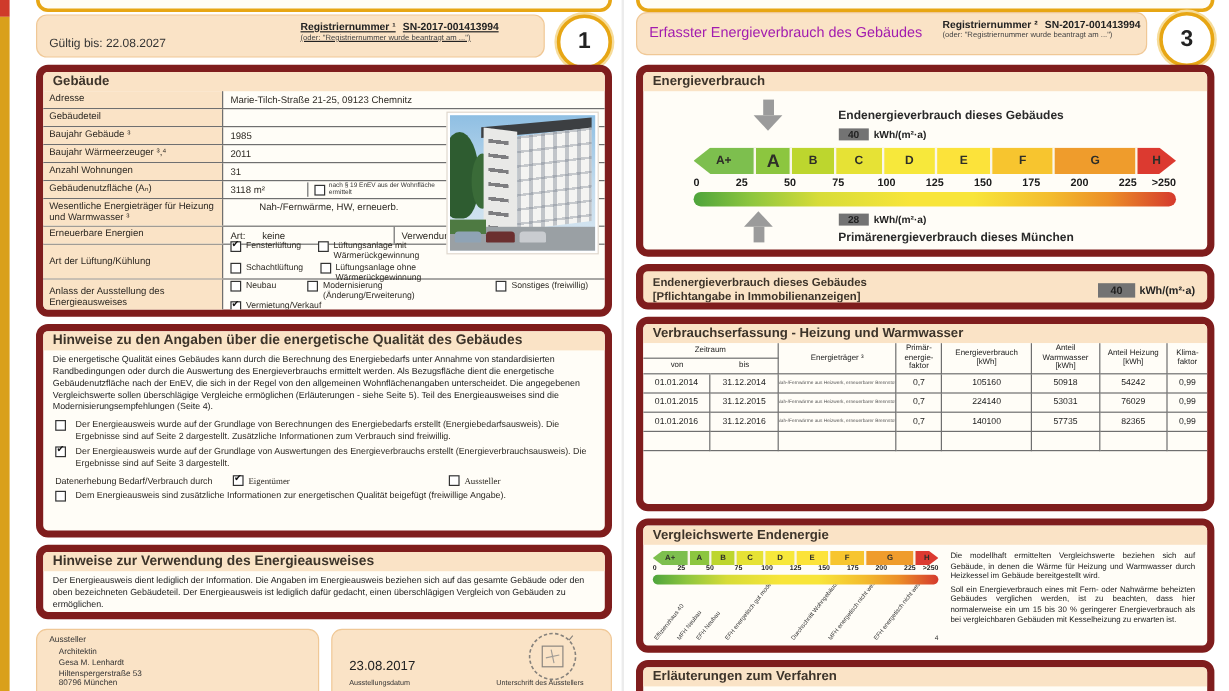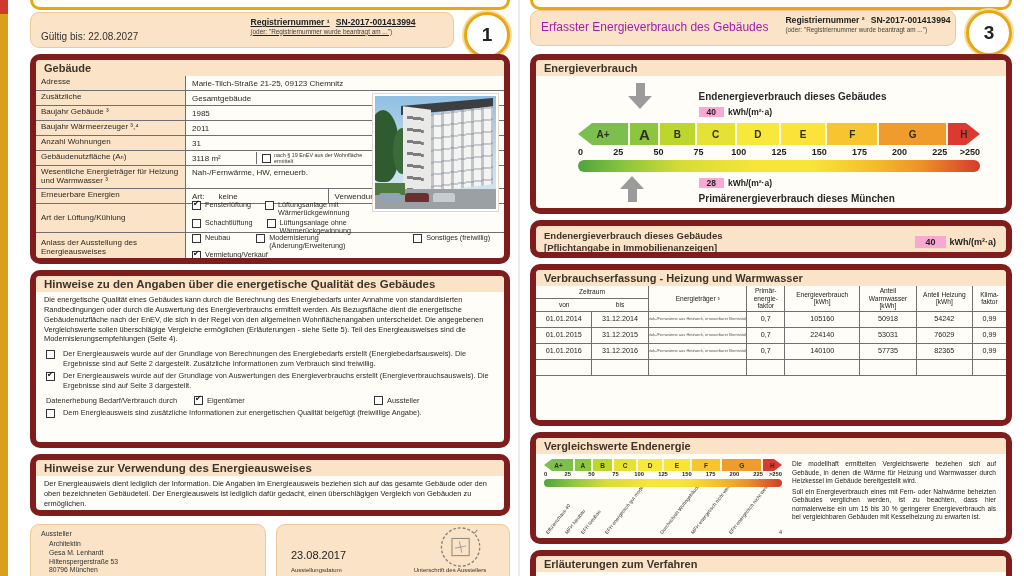--- a/index.html
+++ b/index.html
@@ -22,21 +22,21 @@
   .hdr-title{position:absolute;left:10px;top:9px;font-size:12px;font-weight:normal;color:#a21caf;}
   .regblock{position:absolute;top:4px;font-size:8.6px;color:#222;line-height:1.25;}
   .regblock .rl{font-weight:bold;}
   .regblock .rv{font-weight:bold;margin-left:6px;}
   .regnote{font-size:6.4px;color:#444;}
   
   .btable{position:relative;font-size:8px;}
   .brow{display:flex;border-bottom:1px solid #6f6f6f;align-items:stretch;}
   .bl{width:150px;background:#fae3c6;border-right:1px solid #6f6f6f;padding:1px 5px;box-sizing:border-box;line-height:1.15;}
   .bv{flex:1;padding:1px 6px;box-sizing:border-box;display:flex;align-items:center;}
-  .h14{height:14px;} .h22{height:22px;} .h28{height:28px;}
+  .h14{height:14px;} .h22{height:22px;gap:24px;} .h28{height:28px;}
   .vdiv{border-left:1px solid #6f6f6f;height:100%;margin:0 6px;}
   .tiny-note{font-size:5.4px;color:#333;display:flex;align-items:center;gap:3px;border-left:1px solid #6f6f6f;padding-left:5px;margin-left:8px;height:100%;}
   .cb{display:inline-block;width:7px;height:7px;border:1px solid #333;background:#fff;position:relative;flex:0 0 auto;}
   .cb.on::after{content:"✔";position:absolute;top:-3px;left:0px;font-size:8px;color:#111;}
   .optline{display:flex;gap:14px;align-items:flex-start;font-size:7.2px;padding:1px 0;}
   .opt{display:flex;gap:4px;align-items:flex-start;}
   .opt .t{max-width:118px;line-height:1.1;}
   
   .photo{position:absolute;right:5px;top:17px;width:127px;height:119px;background:#fff;padding:2px;border:1px solid #e0d8cc;box-sizing:border-box;}
   .photo-in{position:relative;width:100%;height:100%;background:linear-gradient(180deg,#8fbfe3 0%,#c6ddee 55%,#d8e6f0 100%);overflow:hidden;}
@@ -50,21 +50,21 @@
                       repeating-linear-gradient(180deg,rgba(100,110,125,.32) 0 2px,transparent 2px 12px);}
   .ground{position:absolute;left:0;bottom:0;width:100%;height:20px;background:#9aa0a4;}
   .grass{position:absolute;left:0;bottom:14px;width:30px;height:12px;background:#4e7a42;}
   .car{position:absolute;bottom:7px;height:9px;border-radius:3px 3px 1px 1px;}
   .car1{left:4px;width:22px;background:#8fa3b5;} .car2{left:30px;width:24px;background:#6b2f2f;} .car3{left:58px;width:22px;background:#c9ccd0;}
   
   .para{padding:3px 8px;font-size:7.4px;line-height:1.33;color:#222;text-align:left;}
   .item{display:flex;gap:8px;padding:2px 8px 1px 10px;font-size:7.4px;line-height:1.3;}
   .surveyrow{display:flex;align-items:center;gap:8px;padding:4px 10px 1px 10px;font-size:7.4px;}
   .surveyrow .sv-label{width:195px;}
-  .surveyrow .opt{width:120px;}
+  .surveyrow .opt{width:120px;font-family:Liberation Serif, serif;}
   
   .f-label{font-size:7px;color:#333;}
   .f-lines{font-size:6.8px;color:#333;line-height:1.3;margin:3px 0 0 8px;}
   .f-date{position:absolute;left:14px;top:24px;font-size:11px;color:#222;}
   .f-datelabel{position:absolute;left:14px;top:42px;font-size:6px;color:#333;}
   .f-siglabel{position:absolute;left:118px;top:42px;width:110px;text-align:center;font-size:6px;color:#333;}
   .stamp{position:absolute;right:26px;top:0px;transform:rotate(-12deg);opacity:.8;}
   
   .scalewrap{position:absolute;left:42px;right:26px;}
   .scalebar{position:relative;display:flex;height:22px;clip-path:polygon(0 50%,14px 0,calc(100% - 14px) 0,100% 50%,calc(100% - 14px) 100%,14px 100%);}
@@ -76,21 +76,21 @@
   .ticks span{position:absolute;top:0;transform:translateX(-50%);white-space:nowrap;}
   .ticks span:first-of-type{transform:translateX(0);}
   .ticks span:last-of-type{transform:translateX(-100%);}
   .gradbar{height:12px;border-radius:6px;background:linear-gradient(90deg,#4ea43c 0%,#8ec63f 12%,#d7dc38 26%,#f8e53a 45%,#f8e53a 58%,#f3bc2e 74%,#ec8f28 86%,#d53a2d 100%);}
   .arrow{position:absolute;width:24px;}
   .arrow .stem{width:9px;height:13px;background:#9b9b9b;margin:0 auto;}
   .arrow .head-down{width:0;height:0;border-left:12px solid transparent;border-right:12px solid transparent;border-top:13px solid #9b9b9b;}
   .arrow .head-up{width:0;height:0;border-left:12px solid transparent;border-right:12px solid transparent;border-bottom:13px solid #9b9b9b;}
   .sc-label{position:absolute;font-weight:bold;font-size:10px;color:#2a2a2a;white-space:nowrap;}
   .chiprow{position:absolute;font-size:8.5px;font-weight:bold;color:#222;white-space:nowrap;}
-  .chip{background:#f9a8d4;padding:0 8px;margin-right:4px;}
+  .chip{background:#737373;padding:0 8px;margin-right:4px;}
   
   .vt{font-size:7.5px;color:#222;}
   .vt-head{display:grid;grid-template-columns:12% 12% 21% 8% 16% 12% 12% 7%;grid-auto-rows:auto;background:#fffdf7;}
   .vt-cell{border-right:1px solid #6f6f6f;border-bottom:1px solid #6f6f6f;display:flex;align-items:center;justify-content:center;text-align:center;padding:1px 2px;box-sizing:border-box;font-size:6.6px;line-height:1.15;}
   .vt-cell:nth-child(8n), .vt-cell.last{border-right:none;}
   .vt-row{display:grid;grid-template-columns:12% 12% 21% 8% 16% 12% 12% 7%;height:16px;}
   .vt-row .vt-cell{font-size:7.2px;}
   .vt-row .et{font-size:4px;color:#555;white-space:nowrap;overflow:hidden;}
   
   .mini .scalebar{height:12px;clip-path:polygon(0 50%,8px 0,calc(100% - 8px) 0,100% 50%,calc(100% - 8px) 100%,8px 100%);}
@@ -128,22 +128,21 @@
     <div class="btable">
       <div>
 
 
           <div class="brow h14">
             <div class="bl">Adresse</div>
             <div class="bv" style="padding-right:136px;">Marie-Tilch-Straße 21-25, 09123 Chemnitz</div>
           </div>
 
           <div class="brow h14">
-            <div class="bl">Zusätzliche</div>
-            <div class="bv" style="padding-right:136px;">Gesamtgebäude</div>
+            <div class="bl">Gebäudeteil</div>
           </div>
 
           <div class="brow h14">
             <div class="bl">Baujahr Gebäude ³</div>
             <div class="bv" style="padding-right:136px;">1985</div>
           </div>
 
           <div class="brow h14">
             <div class="bl">Baujahr Wärmeerzeuger ³,⁴</div>
             <div class="bv" style="padding-right:136px;">2011</div>

